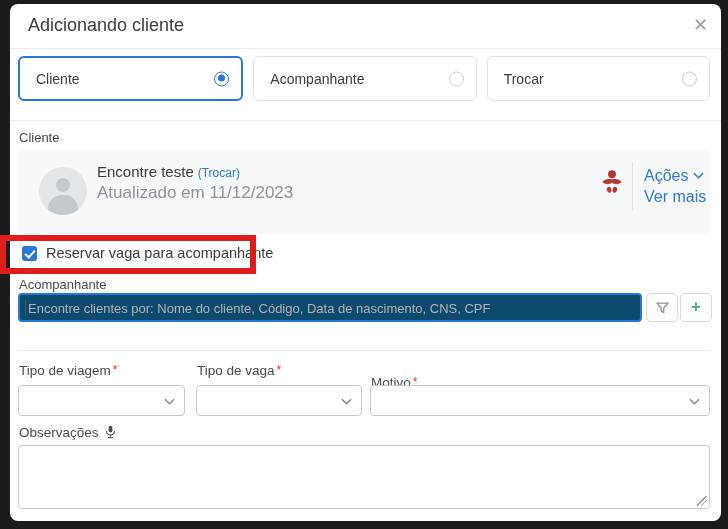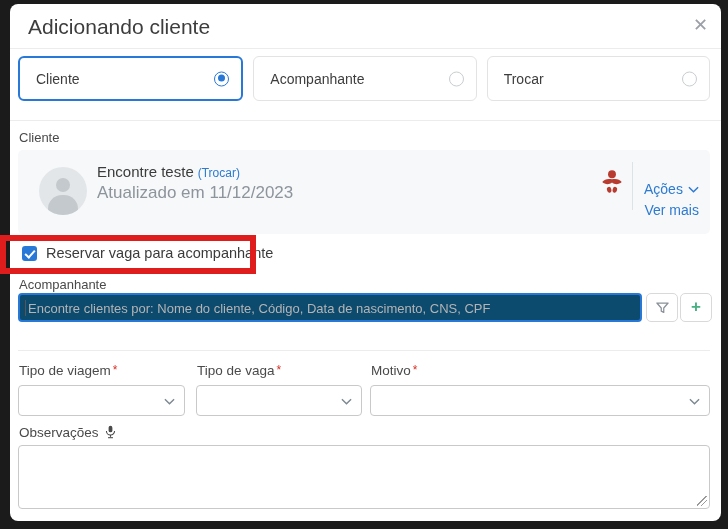--- a/index.html
+++ b/index.html
@@ -8,21 +8,21 @@
     background:#1b1b1b;
     font-family:"Liberation Sans","DejaVu Sans",sans-serif;
     -webkit-font-smoothing:antialiased;
   }
   .modal{
     position:absolute;left:10px;top:4px;width:711px;height:517px;
     background:#ffffff;border-radius:8px;
   }
   
   .modal-header{position:absolute;left:0;top:0;width:100%;height:45px;border-bottom:1px solid #ececec;box-sizing:border-box;}
-  .modal-title{position:absolute;left:18px;top:11px;font-size:21px;color:#3d3d3d;}
+  .modal-title{position:absolute;left:18px;top:11px;font-size:18px;color:#3d3d3d;}
   .close-btn{position:absolute;right:13px;top:10px;font-size:18px;color:#9aa0a6;cursor:pointer;line-height:22px;}
   
   .tabs{position:absolute;left:8px;top:52px;width:692px;height:45px;display:flex;gap:10px;}
   .tab{flex:1;position:relative;border:1px solid #e3e3e3;border-radius:6px;background:#fff;box-sizing:border-box;}
   .tab.selected{border:2px solid #2878d8;}
   .tab-label{position:absolute;left:16px;top:50%;transform:translateY(-50%);font-size:14px;color:#3d3d3d;}
   .radio{position:absolute;right:12px;top:50%;transform:translateY(-50%);width:15px;height:15px;border-radius:50%;box-sizing:border-box;}
   .radio.off{border:1.5px solid #c9cdd1;}
   .radio.on{border:1.5px solid #2878d8;}
   .radio.on::after{content:"";position:absolute;left:2.5px;top:2.5px;width:7px;height:7px;border-radius:50%;background:#2878d8;}
@@ -37,21 +37,21 @@
   .client-lines{position:absolute;left:79px;top:12px;line-height:19px;}
   .client-name{font-size:15px;color:#3b3b3b;}
   .link{color:#2d7ad1;}
   .trocar{font-size:12px;margin-left:4px;}
   .client-info{font-size:13.5px;color:#555a60;}
   .sep{color:#aab0b6;margin:0 3px;}
   .male{color:#2d7ad1;font-size:13.5px;margin-right:2px;}
   .client-updated{font-size:17px;color:#8d949b;}
   .baby-icon{position:absolute;left:583px;top:19px;width:22px;height:26px;}
   .vdivider{position:absolute;left:614px;top:12px;width:1px;height:48px;background:#dde2e7;}
-  .client-links{position:absolute;left:626px;top:29px;font-size:14px;line-height:21px;text-align:right;}
+  .client-links{position:absolute;left:626px;top:15px;font-size:16px;line-height:21px;text-align:right;}
   .acoes-row{display:flex;align-items:center;gap:5px;cursor:pointer;}
   .vermais{cursor:pointer;}
   
   .checkbox-row{position:absolute;left:12px;top:241px;display:flex;align-items:center;}
   .checkbox{width:15px;height:15px;background:#2878d8;border-radius:3px;position:relative;}
   .checkbox::after{content:"";position:absolute;left:5px;top:2px;width:4px;height:8px;border-right:2px solid #fff;border-bottom:2px solid #fff;transform:rotate(42deg);}
   .checkbox-label{margin-left:9px;font-size:14.5px;color:#3b3b3b;}
   
   .annotation-box{position:absolute;left:0;top:235px;width:256px;height:39px;border:6px solid #df1d1d;box-sizing:border-box;z-index:30;pointer-events:none;}
   
@@ -65,21 +65,21 @@
   .plus-glyph{font-size:17px;color:#47b181;font-weight:bold;line-height:1;margin-top:-2px;}
   .divider3{position:absolute;left:8px;top:346px;width:692px;border-top:1px solid #ececec;}
   
   .sel-label{position:absolute;top:359px;font-size:13.5px;color:#4a4a4a;}
   .req{color:#d93025;font-size:12px;vertical-align:top;margin-left:2px;}
   .select{position:absolute;top:381px;height:31px;border:1px solid #c9c9c9;border-radius:4px;box-sizing:border-box;background:#fff;cursor:pointer;}
   .select .chev{position:absolute;right:9px;top:12px;}
   .sel1{left:8px;width:167px;}
   .sel2{left:186px;width:166px;}
   .sel3{left:360px;width:340px;}
-  .lab1{left:9px;} .lab2{left:187px;} .lab3{left:361px;}
+  .lab1{left:9px;} .lab2{left:187px;} .lab3{left:361px;margin-top:12px;}
   
   .obs-label-row{position:absolute;left:9px;top:420px;display:flex;align-items:center;gap:5px;}
   .obs-label{font-size:13.5px;color:#4a4a4a;}
   .textarea{position:absolute;left:8px;top:441px;width:692px;height:64px;border:1px solid #c9c9c9;border-radius:4px;box-sizing:border-box;background:#fff;}
   .resize-handle{position:absolute;right:2px;bottom:2px;width:10px;height:10px;
     background:linear-gradient(135deg,transparent 0 45%,#9a9a9a 45% 52%,transparent 52% 68%,#9a9a9a 68% 75%,transparent 75%);}
 </style>
 </head>
 <body>
 

